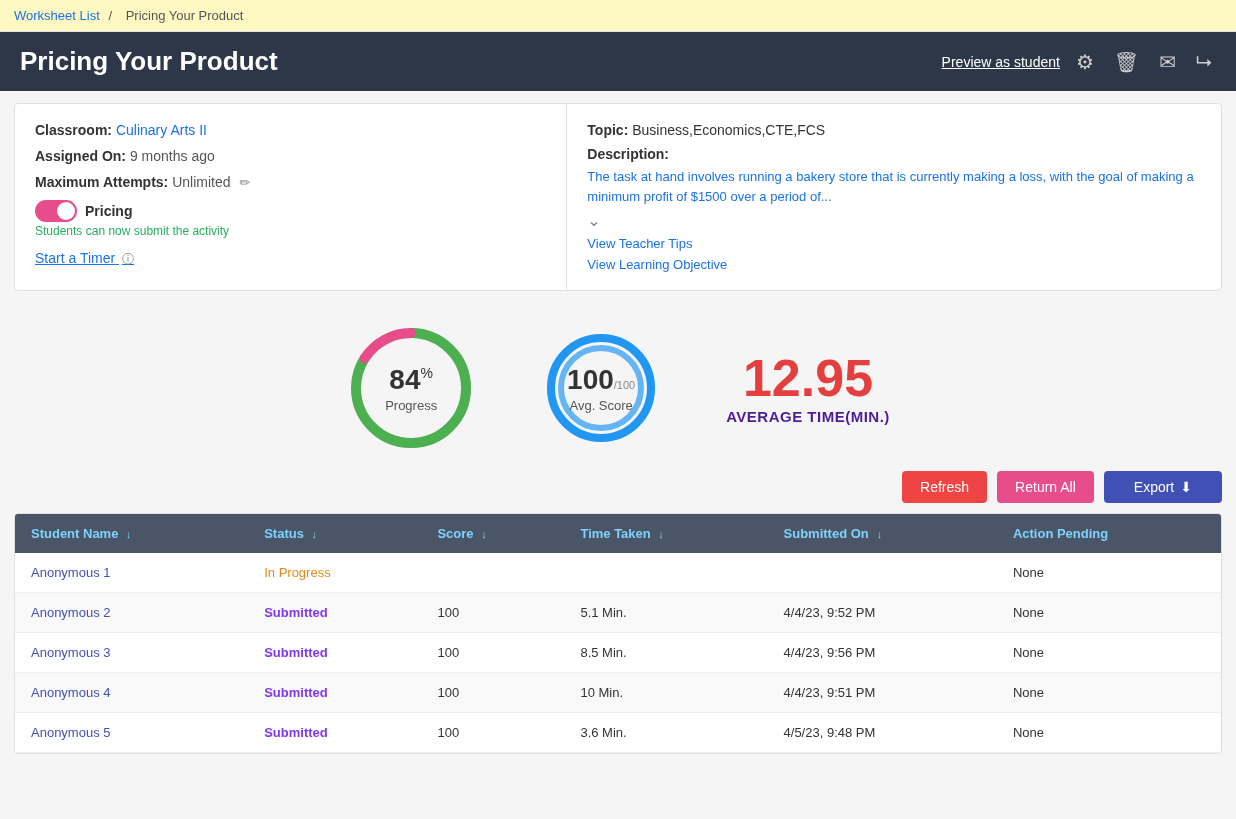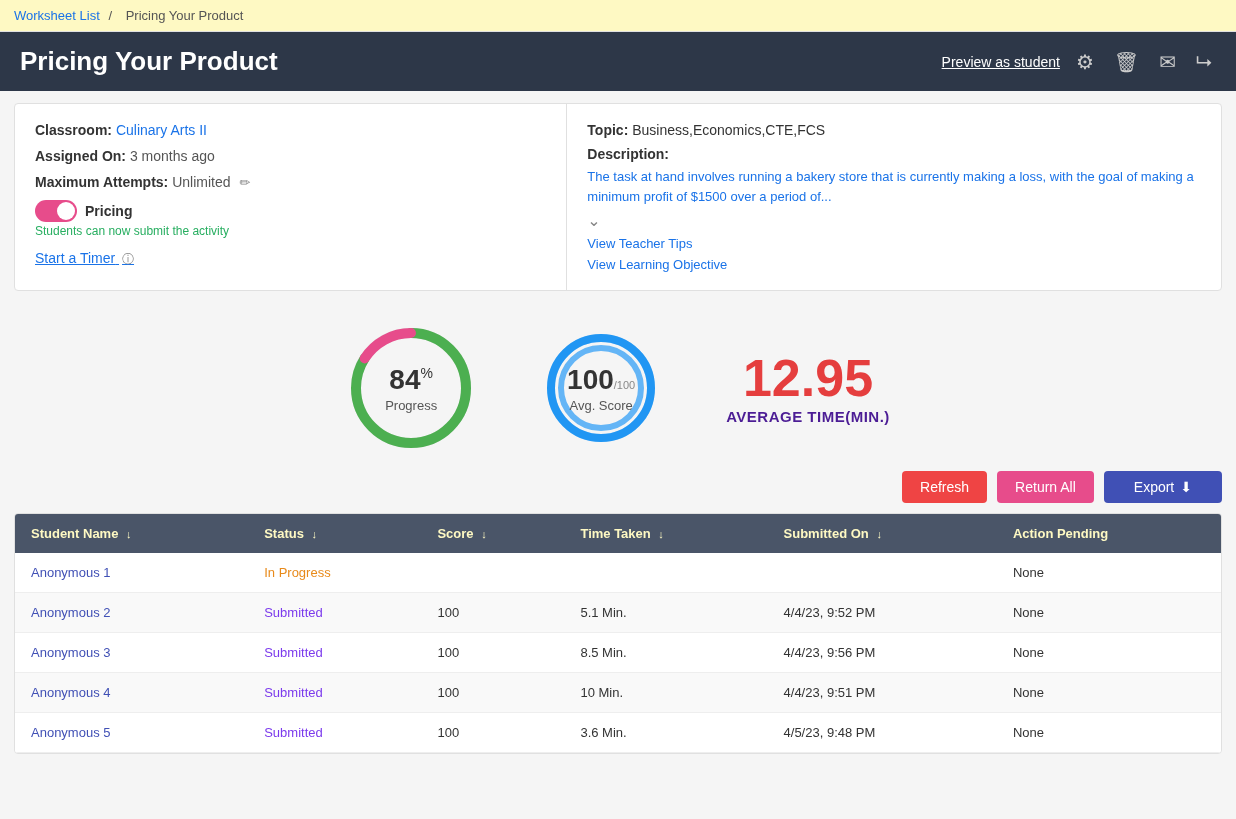--- a/index.html
+++ b/index.html
@@ -216,38 +216,38 @@
       border-radius: 4px;
       overflow: hidden;
       border: 1px solid #e0e0e0;
     }
     table {
       width: 100%;
       border-collapse: collapse;
     }
     thead tr {
       background: #4a5568;
-      color: #fef9c3;
+      color: #7dd3fc;
     }
     thead th {
       padding: 12px 16px;
       text-align: left;
       font-size: 13px;
       font-weight: 600;
     }
     tbody tr:nth-child(even) { background: #f9f9f9; }
     tbody tr:nth-child(odd) { background: #fff; }
     tbody td {
       padding: 12px 16px;
       font-size: 13px;
       border-bottom: 1px solid #eee;
     }
     .student-link { color: #4050b5; text-decoration: none; font-weight: 500; }
     .status-in-progress { color: #e88a1a; font-weight: 500; }
-    .status-submitted { color: #7c3aed; font-weight: 400; }
+    .status-submitted { color: #7c3aed; font-weight: 700; }
     .sort-arrow { font-size: 11px; margin-left: 4px; }
   </style>
 </head>
 <body>
 
 <div class="breadcrumb">
   <a href="#">Worksheet List</a>
   <span>/</span>
   <span>Pricing Your Product</span>
 </div>
@@ -272,21 +272,21 @@
 </div>
 
 <div class="info-card">
   <div class="info-left">
     <div class="info-row">
       <span class="label">Classroom:</span>
       <span class="value-blue">Culinary Arts II</span>
     </div>
     <div class="info-row">
       <span class="label">Assigned On:</span>
-      <span class="value-normal">3 months ago</span>
+      <span class="value-normal">9 months ago</span>
     </div>
     <div class="info-row">
       <span class="label">Maximum Attempts:</span>
       <span class="value-normal">Unlimited</span>
       <span class="edit-icon">✏</span>
     </div>
     <div class="toggle-row">
       <label class="toggle-switch">
 
         <span class="toggle-slider"></span>

